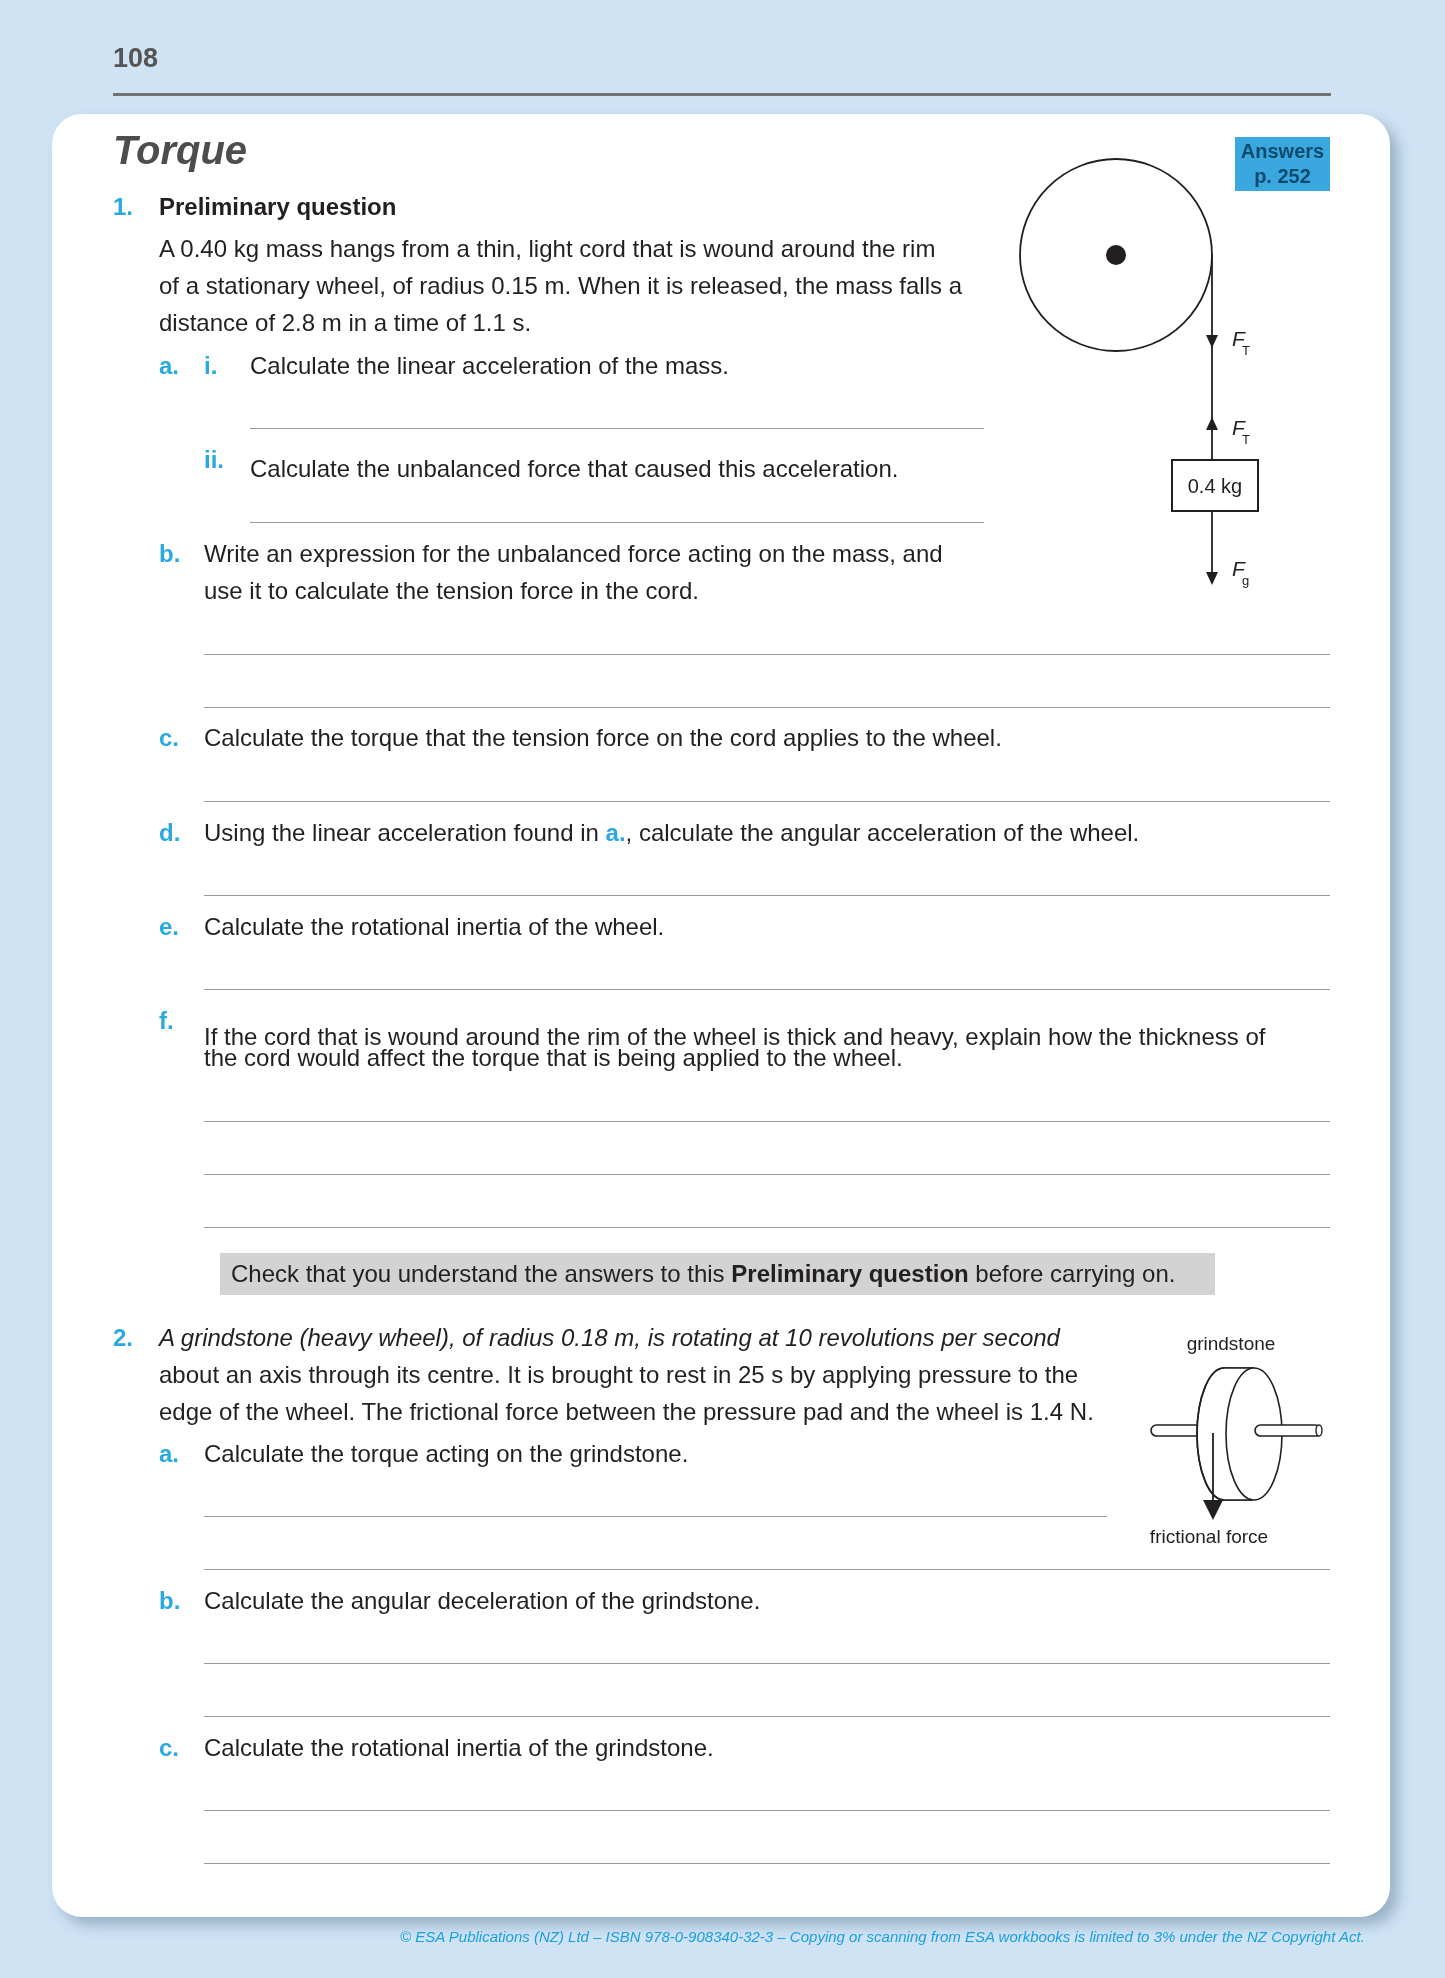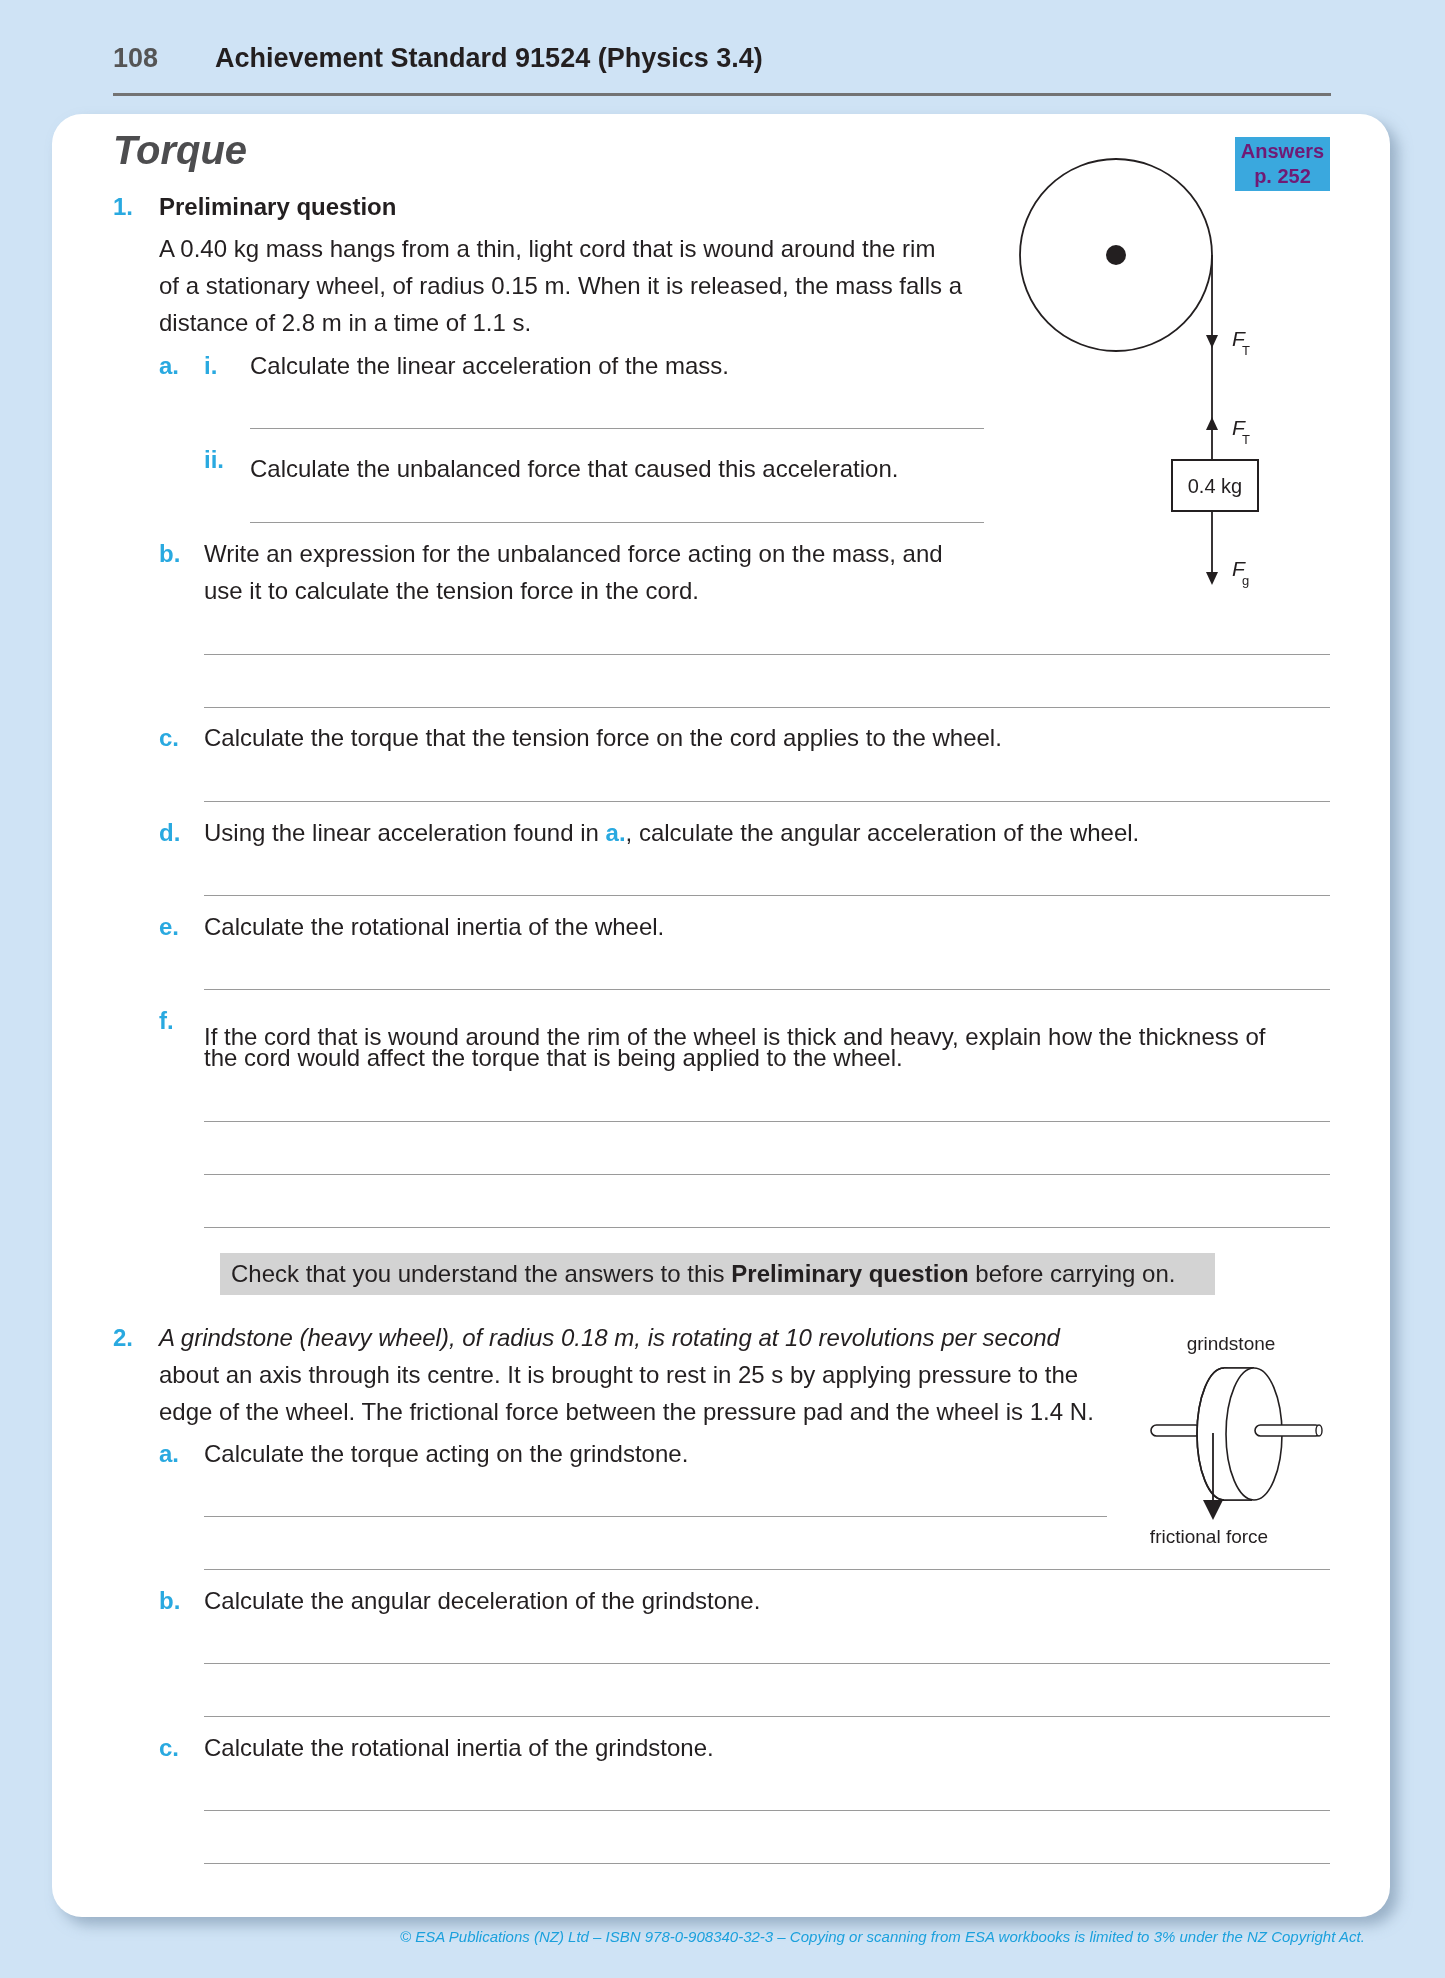--- a/index.html
+++ b/index.html
@@ -22,21 +22,21 @@
     position: absolute; left: 52px; top: 114px; width: 1338px; height: 1803px;
     background: #fff; border-radius: 30px;
     box-shadow: 8px 8px 14px rgba(110,135,160,0.55);
   }
   .topic-title {
     position: absolute; left: 113px; top: 128px;
     font-size: 40px; font-weight: bold; font-style: italic; color: #4d4d4f;
   }
   .answers-badge {
     position: absolute; left: 1235px; top: 137px; width: 95px; height: 54px;
-    background: #3aa8de; color: #701a75; text-align: center;
+    background: #3aa8de; color: #0c4a6e; text-align: center;
     font-size: 20px; font-weight: bold; line-height: 25px; padding-top: 2px; box-sizing: border-box;
   }
   .t { position: absolute; font-size: 24px; line-height: 37px; color: #231f20; white-space: nowrap; }
   .num { position: absolute; font-size: 24px; font-weight: bold; color: #29a9e0; line-height: 37px; }
   .bold { font-weight: bold; }
   .blue { color: #29a9e0; font-weight: bold; }
   .line { position: absolute; height: 0; border-top: 1.5px solid #9a9a9a; }
   .note {
     position: absolute; left: 220px; top: 1253px; width: 995px; height: 42px;
     background: #d3d3d3; font-size: 24px; line-height: 42px; padding-left: 11px; box-sizing: border-box;
@@ -44,21 +44,20 @@
   .footer {
     position: absolute; left: 400px; top: 1928px; font-size: 15px; font-style: italic; color: #1ba0dc;
   }
   svg text { font-family: "Liberation Sans", sans-serif; }
 </style>
 </head>
 <body>
 
 <div class="header">
   <span class="page-num">108</span>
-  <span class="std-title">Achievement Standard 91524 (Physics 3.4)</span>
 </div>
 
 <div class="card"></div>
 
 <div class="topic-title">Torque</div>
 
 <div class="answers-badge">
   <div>Answers</div>
   <div>p. 252</div>
 </div>

